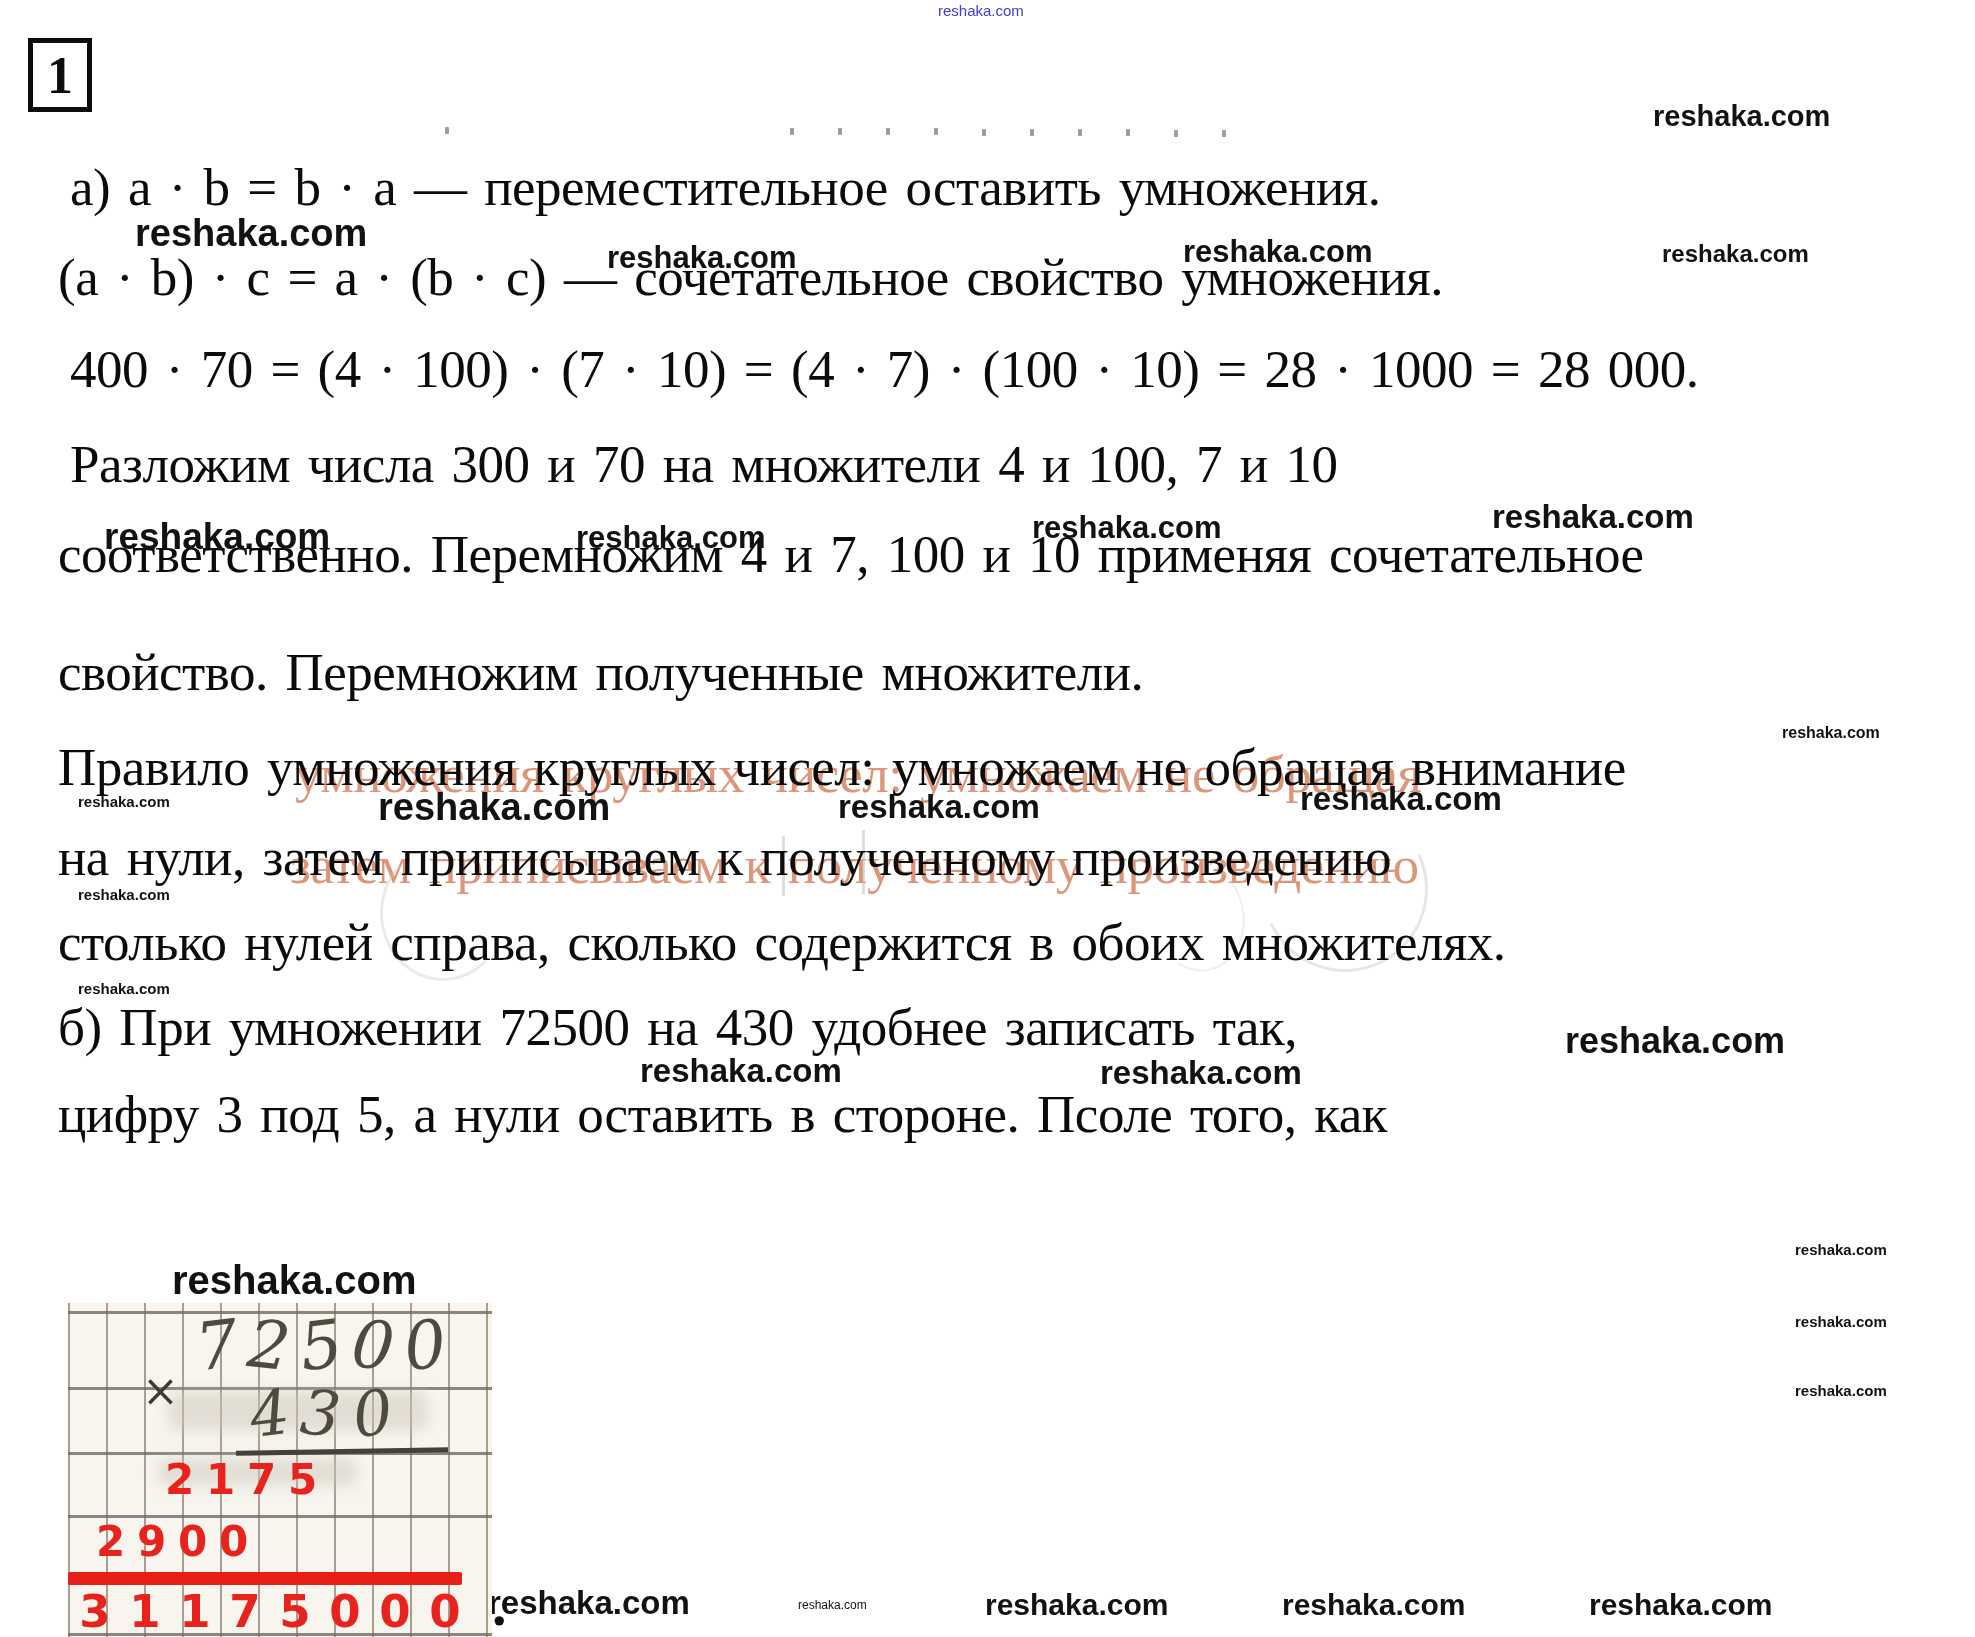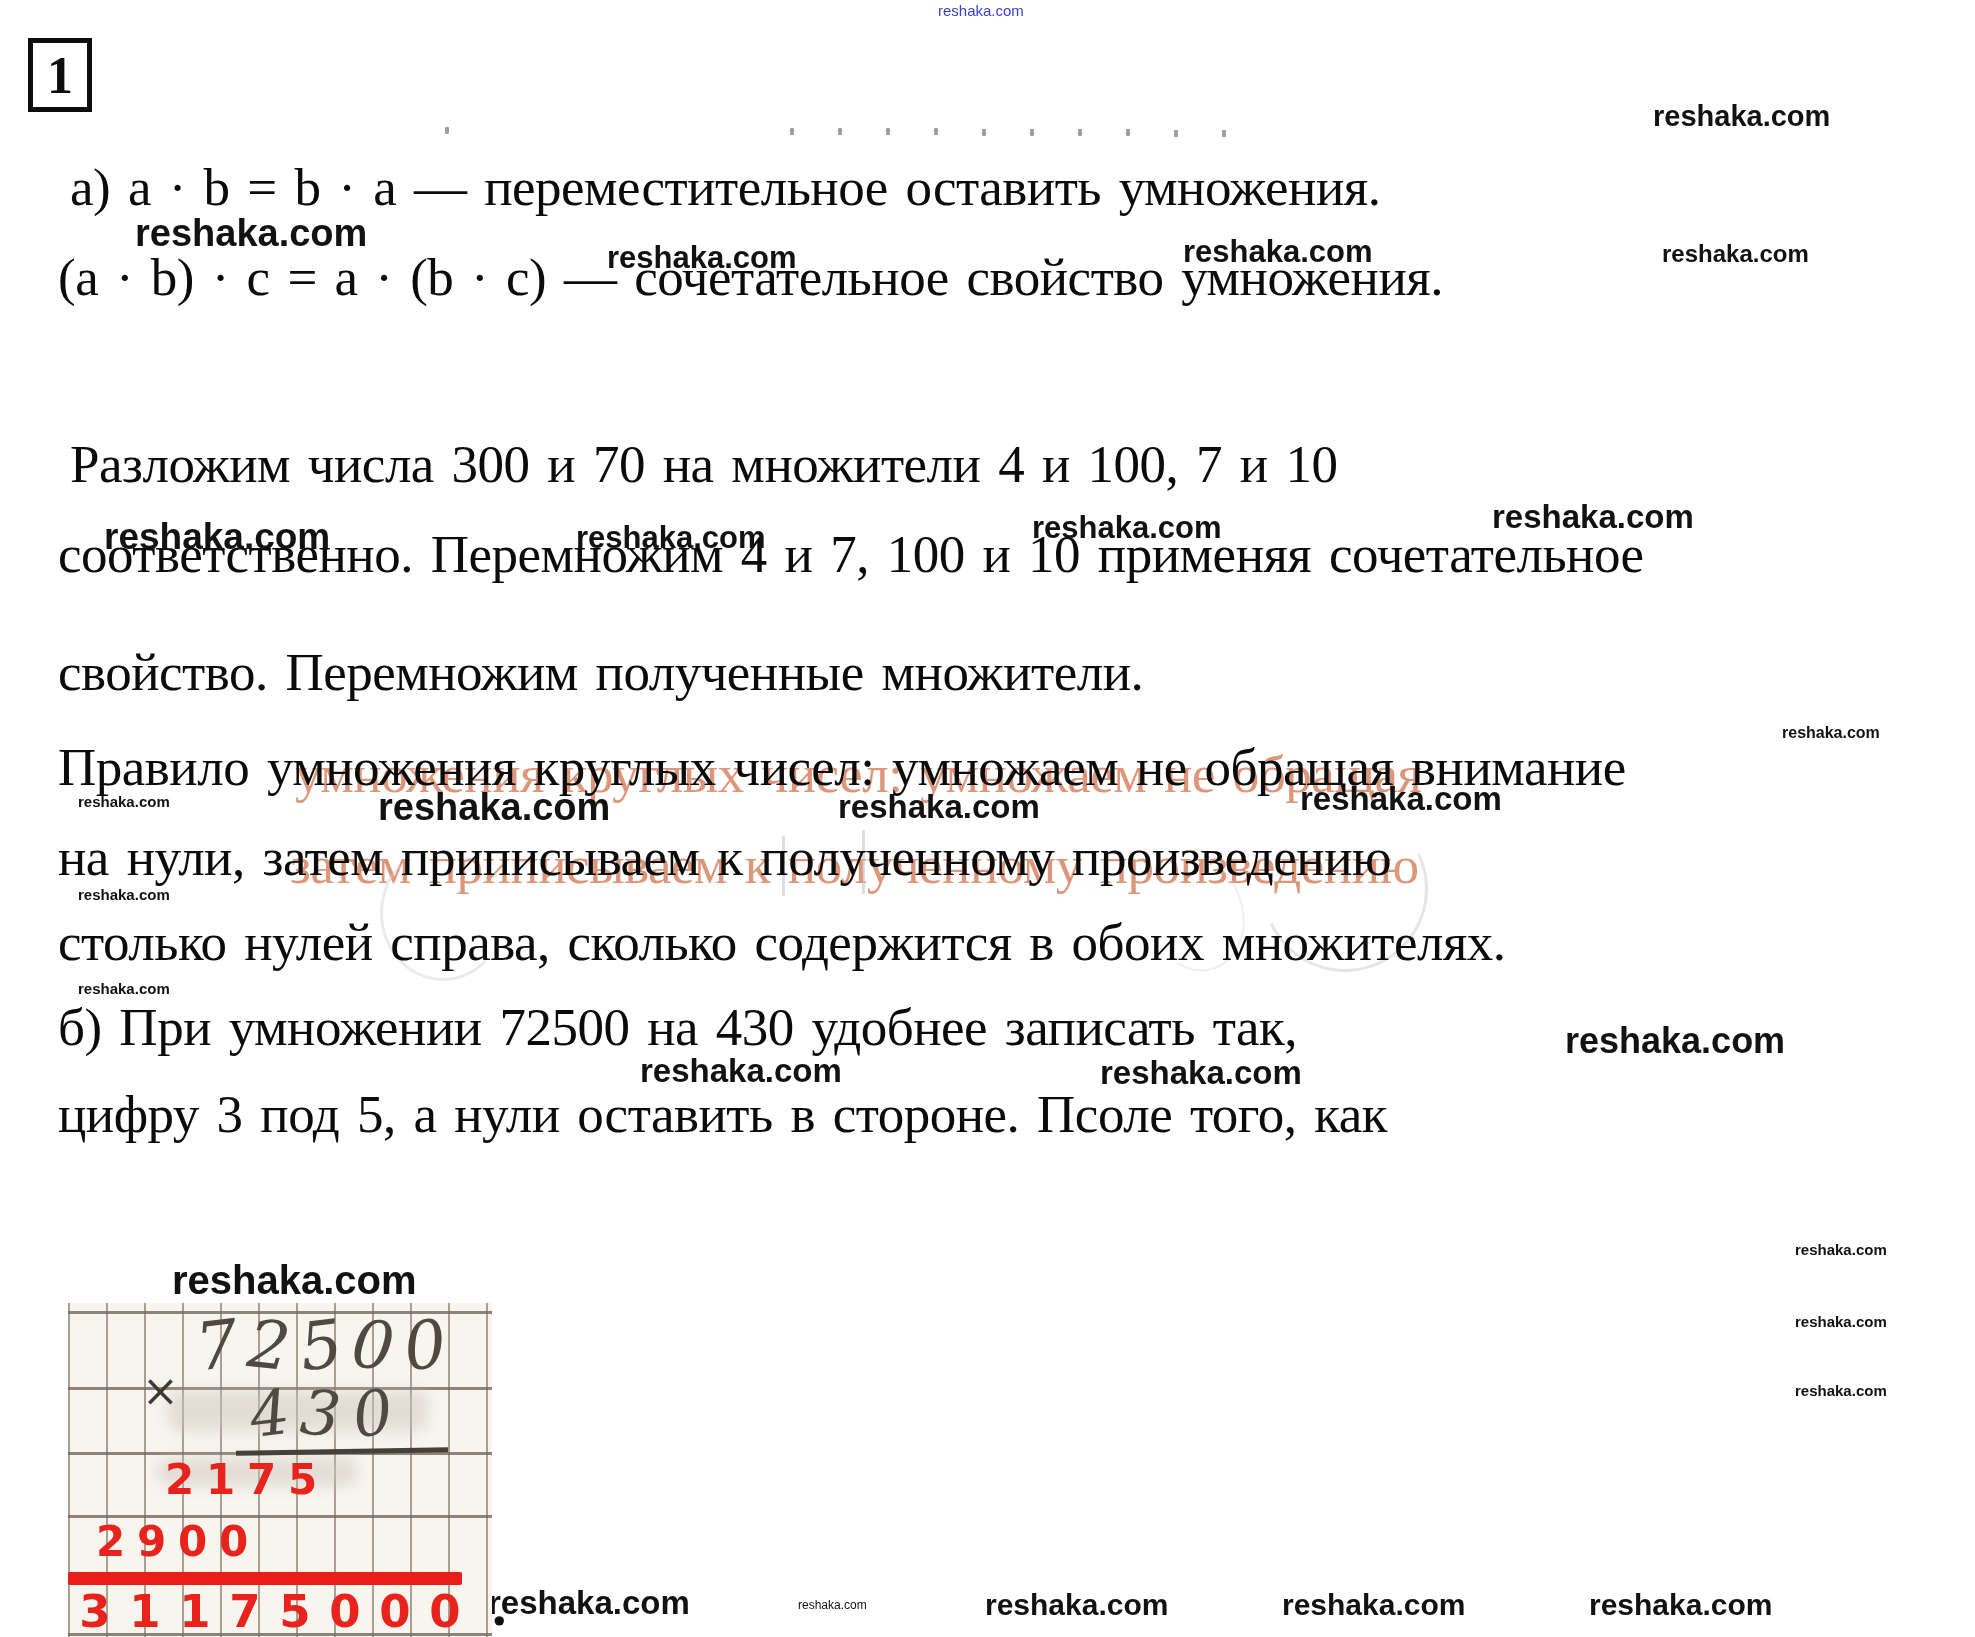--- a/index.html
+++ b/index.html
@@ -83,20 +83,21 @@
   <div class="ghost" style="left:295px;top:747px">умножения круглых чисел: умножаем не обращая</div>
   <div class="ghost" style="left:290px;top:838px">затем приписываем к полученному произведению</div>
   <div class="arc" style="left:1262px;top:806px;width:160px;height:160px;border:3px solid;border-color:transparent #c8c8c8 #c8c8c8 transparent;transform:rotate(20deg)"></div>
   <div class="arc" style="left:380px;top:845px;width:120px;height:130px;border:3px solid;border-color:transparent transparent #cccccc #cccccc;opacity:.4"></div>
   <div class="arc" style="left:1150px;top:858px;width:90px;height:110px;border:2px solid;border-color:transparent #d0d0d0 #d0d0d0 transparent;opacity:.35;transform:rotate(-15deg)"></div>
   <div class="gbar" style="left:782px;top:836px;width:3px;height:60px"></div>
   <div class="gbar" style="left:862px;top:830px;width:3px;height:64px"></div>
 
   <div class="line" style="left:70px;top:160px">а) a · b = b · a — переместительное оставить умножения.</div>
   <div class="line" style="left:58px;top:250px">(a · b) · c = a · (b · c) — сочетательное свойство умножения.</div>
+  <div class="line" style="left:70px;top:342px">400 · 70 = (4 · 100) · (7 · 10) = (4 · 7) · (100 · 10) = 28 · 1000 = 28 000.</div>
   <div class="line" style="left:70px;top:437px">Разложим числа 300 и 70 на множители 4 и 100, 7 и 10</div>
   <div class="line" style="left:58px;top:527px">соответственно. Перемножим 4 и 7, 100 и 10 применяя сочетательное</div>
   <div class="line" style="left:58px;top:645px">свойство. Перемножим полученные множители.</div>
   <div class="line" style="left:58px;top:740px">Правило умножения круглых чисел: умножаем не обращая внимание</div>
   <div class="line" style="left:58px;top:830px">на нули, затем приписываем к полученному произведению</div>
   <div class="line" style="left:58px;top:915px">столько нулей справа, сколько содержится в обоих множителях.</div>
   <div class="line" style="left:58px;top:1000px">б) При умножении 72500 на 430 удобнее записать так,</div>
   <div class="line" style="left:58px;top:1087px">цифру 3 под 5, а нули оставить в стороне. Псоле того, как</div>
 
   <div class="wm blue" style="left:938px;top:2px;font-size:15px">reshaka.com</div>

